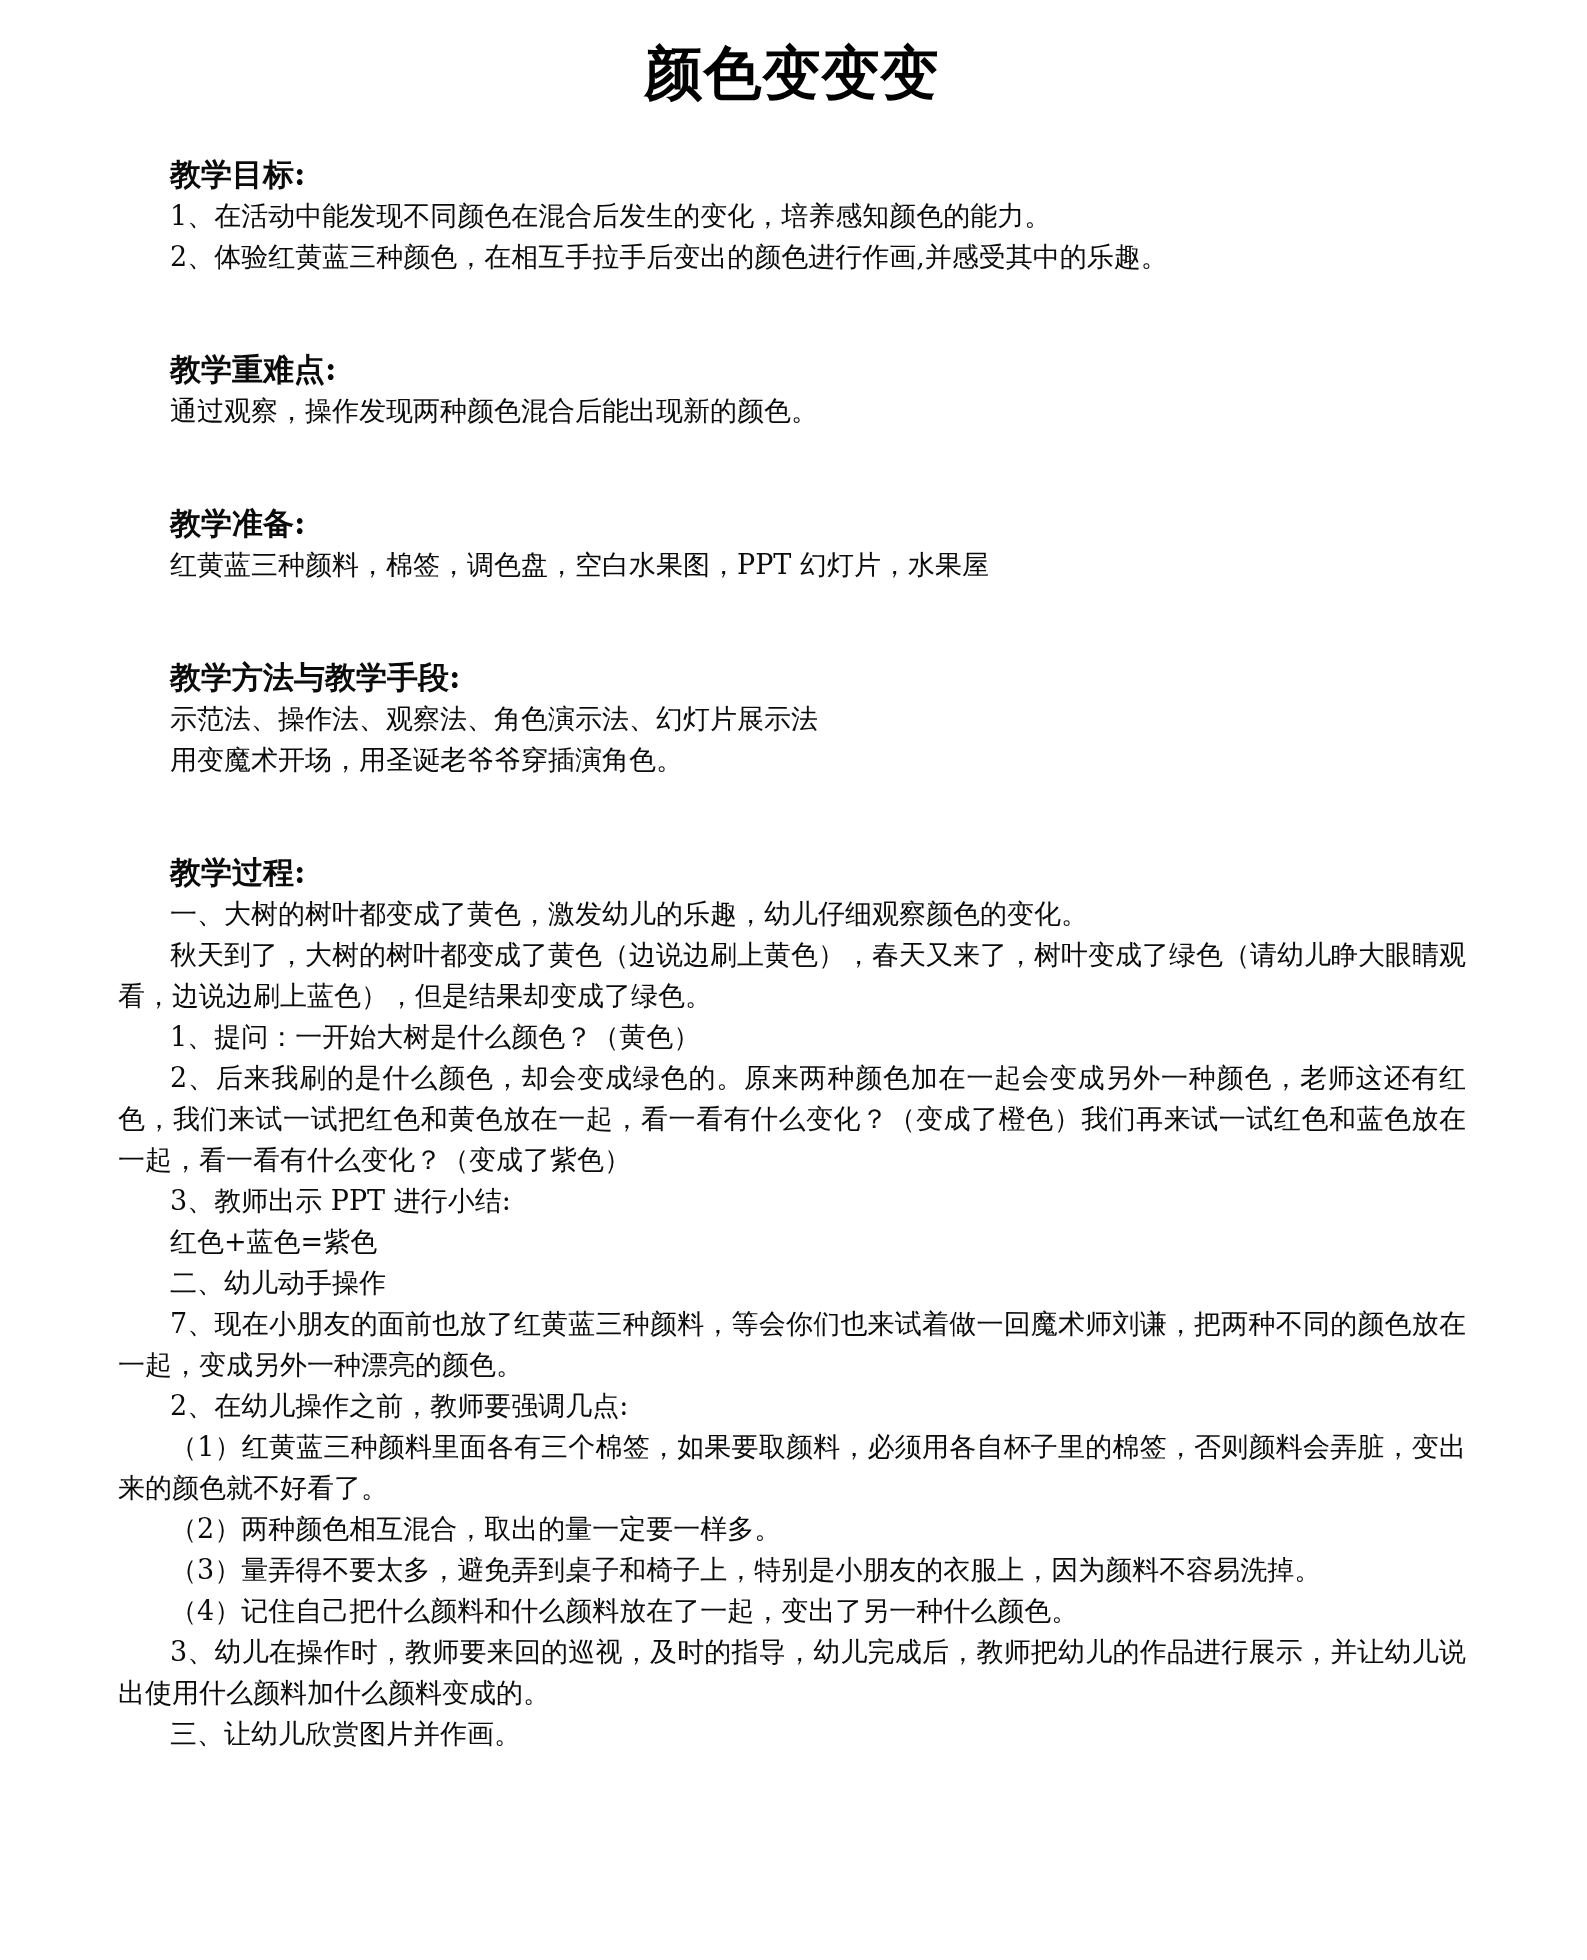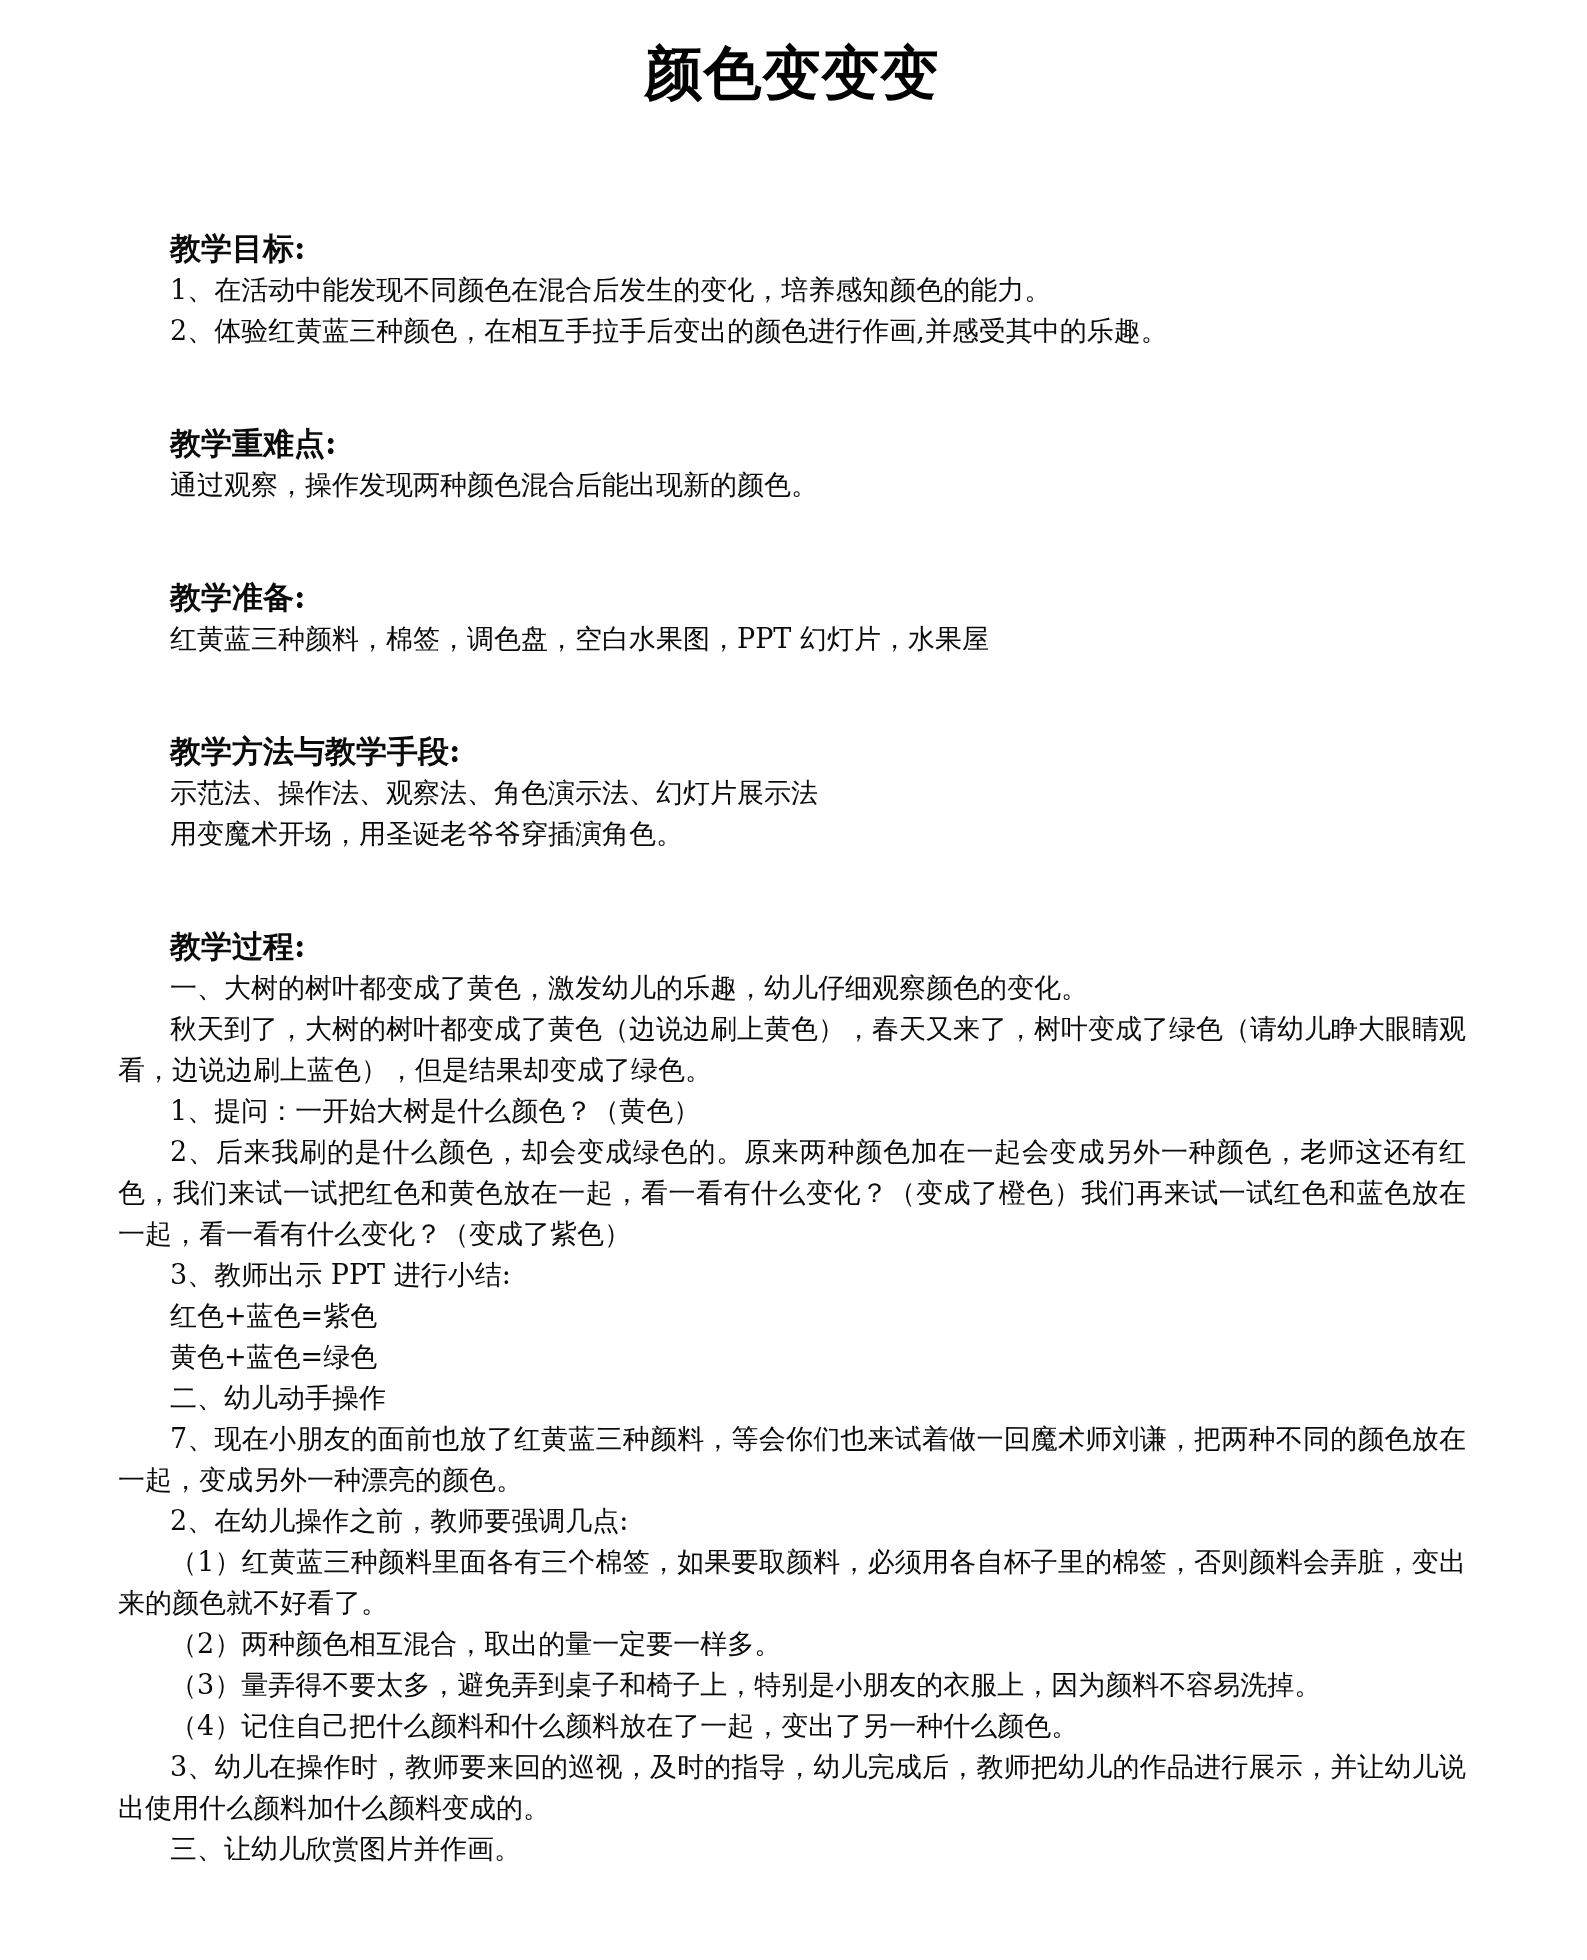--- a/index.html
+++ b/index.html
@@ -19,21 +19,21 @@
   }
   .doc-title {
     text-align: center;
     font-size: 58px;
     font-weight: bold;
     line-height: 78px;
     letter-spacing: 1px;
     color: #000000;
   }
   .section { margin-top: 72px; }
-  .section:first-of-type { margin-top: 116px; }
+  .section:first-of-type { margin-top: 42px; }
   .section-heading {
     font-size: 31px;
     font-weight: bold;
     line-height: 41px;
     text-indent: 52px;
     color: #0b0b0b;
   }
   .para {
     font-size: 27px;
     line-height: 41px;
@@ -72,21 +72,20 @@
   </div>
 
   <div class="section">
     <p class="section-heading">教学过程:</p>
     <p class="para">一、大树的树叶都变成了黄色，激发幼儿的乐趣，幼儿仔细观察颜色的变化。</p>
     <p class="para">秋天到了，大树的树叶都变成了黄色（边说边刷上黄色），春天又来了，树叶变成了绿色（请幼儿睁大眼睛观看，边说边刷上蓝色），但是结果却变成了绿色。</p>
     <p class="para">1、提问：一开始大树是什么颜色？（黄色）</p>
     <p class="para">2、后来我刷的是什么颜色，却会变成绿色的。原来两种颜色加在一起会变成另外一种颜色，老师这还有红色，我们来试一试把红色和黄色放在一起，看一看有什么变化？（变成了橙色）我们再来试一试红色和蓝色放在一起，看一看有什么变化？（变成了紫色）</p>
     <p class="para">3、教师出示 PPT 进行小结:</p>
     <p class="para">红色+蓝色=紫色</p>
-    <p class="para">黄色+蓝色=绿色</p>
     <p class="para">二、幼儿动手操作</p>
     <p class="para">7、现在小朋友的面前也放了红黄蓝三种颜料，等会你们也来试着做一回魔术师刘谦，把两种不同的颜色放在一起，变成另外一种漂亮的颜色。</p>
     <p class="para">2、在幼儿操作之前，教师要强调几点:</p>
     <p class="para">（1）红黄蓝三种颜料里面各有三个棉签，如果要取颜料，必须用各自杯子里的棉签，否则颜料会弄脏，变出来的颜色就不好看了。</p>
     <p class="para">（2）两种颜色相互混合，取出的量一定要一样多。</p>
     <p class="para">（3）量弄得不要太多，避免弄到桌子和椅子上，特别是小朋友的衣服上，因为颜料不容易洗掉。</p>
     <p class="para">（4）记住自己把什么颜料和什么颜料放在了一起，变出了另一种什么颜色。</p>
     <p class="para">3、幼儿在操作时，教师要来回的巡视，及时的指导，幼儿完成后，教师把幼儿的作品进行展示，并让幼儿说出使用什么颜料加什么颜料变成的。</p>
     <p class="para">三、让幼儿欣赏图片并作画。</p>
   </div>

